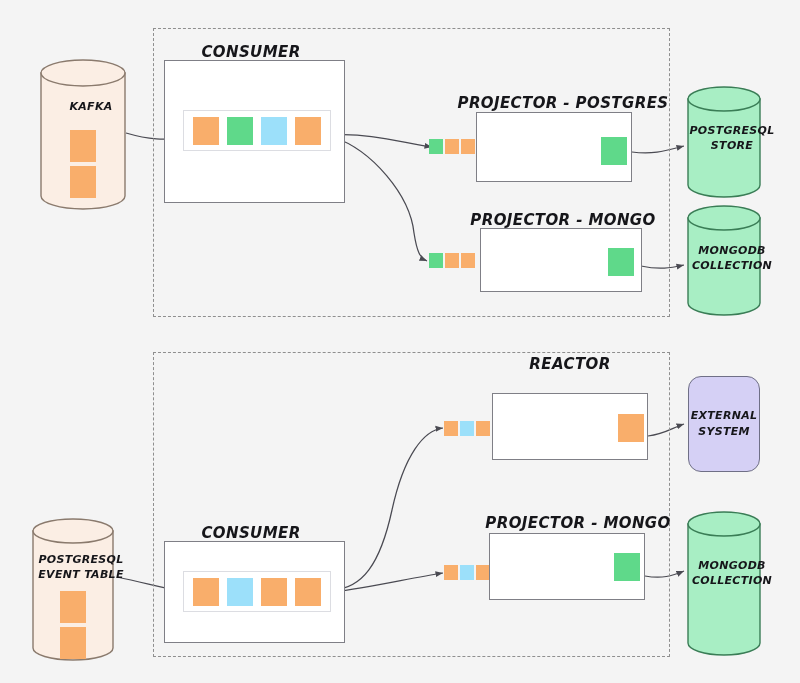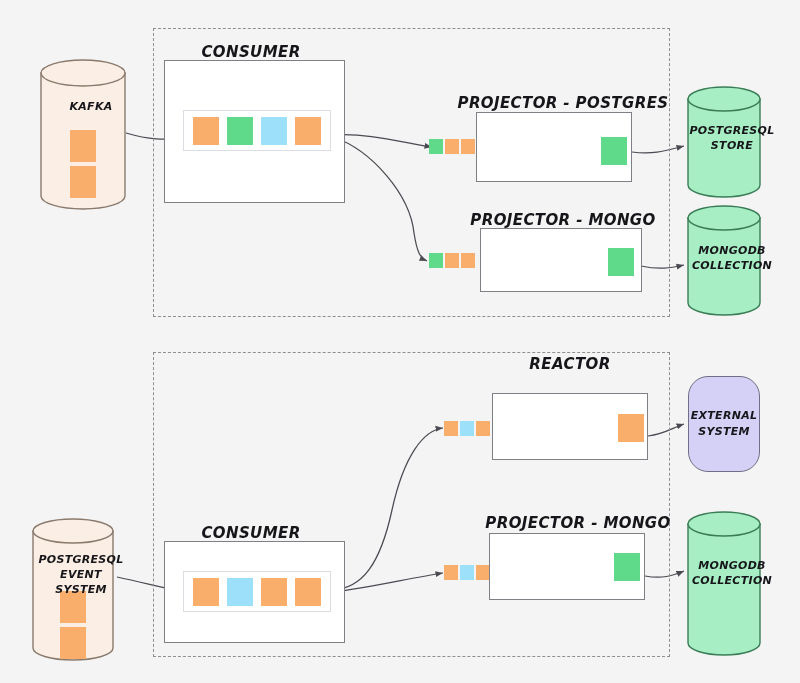--- a/index.html
+++ b/index.html
@@ -53,21 +53,21 @@
     font-size:11px;letter-spacing:.3px;
     color:#16161a;line-height:15px;
     z-index:4;pointer-events:none;
   }
 
   
   .ext-box{
     position:absolute;
     background:#d5d0f5;
     border:1.5px solid #6f6f86;
-    border-radius:20px;
+    border-radius:13px;
     box-sizing:border-box;
   }
   .ext-box .label{
     position:absolute;left:0;width:100%;top:50%;
     transform:translateY(-50%);
     text-align:center;
     font-weight:700;font-style:italic;font-size:11px;
     letter-spacing:.3px;color:#16161a;line-height:16px;
   }
 
@@ -206,21 +206,21 @@
       <span>MONGODB</span><br>
       <span>COLLECTION</span>
     </div>
   </div>
 
   <div class="group-box" style="left:153px;top:352px;width:517px;height:305px;"></div>
 
   <div class="cyl" style="left:33px;top:519px;width:80px;height:141px;">
     <div class="label" style="top:33px;">
       <span>POSTGRESQL</span><br>
-      <span>EVENT SYSTEM</span>
+      <span>EVENT TABLE</span>
     </div>
     <div class="cyl-chip" style="left:27px;top:72px;background:#f9ae6b;"></div>
     <div class="cyl-chip" style="left:27px;top:108px;background:#f9ae6b;"></div>
   </div>
 
   <div class="title" style="left:251px;top:524px;">CONSUMER</div>
   <div class="proc-box" style="left:164px;top:541px;width:181px;height:102px;"></div>
   <div class="strip" style="left:183px;top:571px;width:148px;height:41px;">
     <div class="chip" style="background:#f9ae6b;"></div>
     <div class="chip" style="background:#9ce0fa;"></div>

